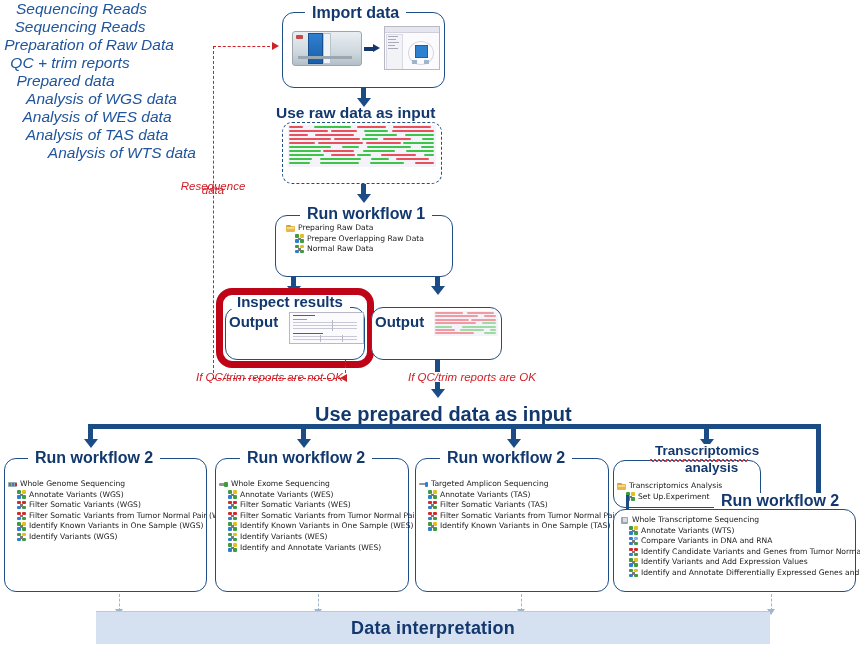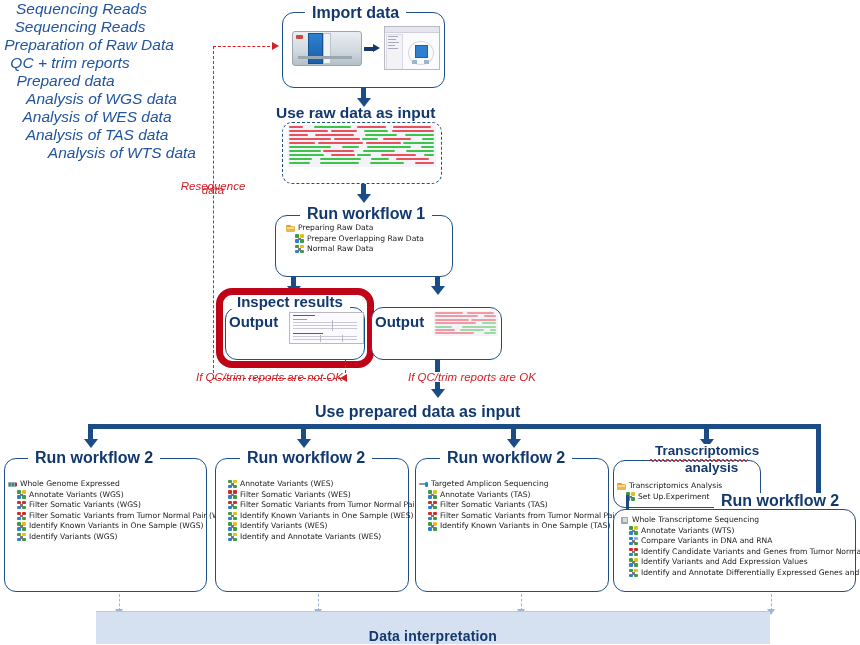--- a/index.html
+++ b/index.html
@@ -100,22 +100,22 @@
   .ico{display:inline-block;width:9px;height:9px;margin-right:3px;flex:none;position:relative;}
   .ico i{position:absolute;display:block;}
 
   
   .instrument{position:absolute;}
   .screenshot{position:absolute;background:#fbfbfd;border:1px solid #b9b9c6;overflow:hidden;}
 
   
   .interp{
     position:absolute;background:#d5e1f0;border-top:1px solid #b9c9de;
-    display:flex;align-items:flex-end;justify-content:center;
-    font-weight:bold;font-size:14px;color:#12386e;letter-spacing:.2px;
+    display:flex;align-items:center;justify-content:center;
+    font-weight:bold;font-size:18px;color:#12386e;letter-spacing:.2px;
   }
   .dash-arrow{position:absolute;border-left:1.6px dashed #9fb5d0;}
   .dash-head{
     position:absolute;width:0;height:0;
     border-left:4px solid transparent;border-right:4px solid transparent;
     border-top:6px solid #9fb5d0;
   }
   .redline-squiggle{
     position:absolute;height:3px;
     background:repeating-linear-gradient(135deg,#e03a3a 0 1.5px,transparent 1.5px 3px);
@@ -302,21 +302,21 @@
 <div class="red-label" style="left:160px;top:180px;width:106px;">Resequence</div>
 <div class="red-label" style="left:160px;top:184px;width:106px;">data</div>
 
 <div class="red-label" style="left:196px;top:371px;width:144px;text-align:right;">If QC/trim  reports are not OK</div>
 <div class="red-label" style="left:408px;top:371px;width:160px;text-align:left;">If QC/trim  reports are OK</div>
 
 <div class="vline" style="left:435px;top:360px;height:12px;"></div>
 <div class="vline" style="left:435px;top:382px;height:9px;"></div>
 <div class="arrowhead" style="left:430.5px;top:389px;"></div>
 
-<div class="hdr" style="left:315px;top:403px;font-size:16px;">Use prepared data as input</div>
+<div class="hdr" style="left:315px;top:403px;font-size:20px;">Use prepared data as input</div>
 
 <div class="hline" style="left:88px;top:424px;width:733px;"></div>
 <div class="vline" style="left:88px;top:424px;height:18px;"></div>
 <div class="arrowhead" style="left:83.5px;top:439px;"></div>
 <div class="vline" style="left:301px;top:424px;height:18px;"></div>
 <div class="arrowhead" style="left:296.5px;top:439px;"></div>
 <div class="vline" style="left:511px;top:424px;height:18px;"></div>
 <div class="arrowhead" style="left:506.5px;top:439px;"></div>
 <div class="vline" style="left:704px;top:424px;height:18px;"></div>
 <div class="arrowhead" style="left:699.5px;top:439px;"></div>
@@ -327,21 +327,21 @@
 <div class="box-title" style="left:28px;top:450px;font-size:16px;">Run workflow 2</div>
 <div class="tree" id="tree-wgs" style="left:8px;top:479px;">
     <div class="row">
       <span class="ind" style="width: 0px;"></span>
       <span class="ico">
         <i style="left: 0px; top: 2px; width: 9px; height: 5px; background: rgb(154, 167, 176); border-radius: 1px;"></i>
         <i style="left: 1px; top: 3px; width: 2px; height: 3px; background: rgb(62, 155, 62);"></i>
         <i style="left: 4px; top: 3px; width: 2px; height: 3px; background: rgb(47, 127, 208);"></i>
         <i style="left: 7px; top: 3px; width: 1.5px; height: 3px; background: rgb(208, 43, 43);"></i>
       </span>
-      <span>Whole Genome Expressed</span>
+      <span>Whole Genome Sequencing</span>
     </div>
     <div class="row">
       <span class="ind" style="width: 9px;"></span>
       <span class="ico">
         <i style="left: 0px; top: 0px; width: 3.5px; height: 3.5px; background: rgb(62, 155, 62); border-radius: 1px;"></i>
         <i style="left: 5px; top: 0px; width: 3.5px; height: 3.5px; background: rgb(224, 192, 32); border-radius: 1px;"></i>
         <i style="left: 0px; top: 5px; width: 3.5px; height: 3.5px; background: rgb(47, 127, 208); border-radius: 1px;"></i>
         <i style="left: 5px; top: 5px; width: 3.5px; height: 3.5px; background: rgb(62, 155, 62); border-radius: 1px;"></i>
         <i style="left: 3.2px; top: 3.2px; width: 2.6px; height: 2.6px; background: rgb(122, 122, 122);"></i>
       </span>
@@ -390,20 +390,28 @@
         <i style="left: 3.2px; top: 3.2px; width: 2.6px; height: 2.6px; background: rgb(122, 122, 122);"></i>
       </span>
       <span>Identify Variants (WGS)</span>
     </div>
   </div>
 <div class="caption bigcap" style="left:4px;top:567px;width:203px;">Analysis of WGS data</div>
 
 <div class="box" style="left:215px;top:458px;width:194px;height:134px;"></div>
 <div class="box-title" style="left:240px;top:450px;font-size:16px;">Run workflow 2</div>
 <div class="tree" id="tree-wes" style="left:219px;top:479px;">
+    <div class="row">
+      <span class="ind" style="width: 0px;"></span>
+      <span class="ico">
+        <i style="left: 0px; top: 3px; width: 6px; height: 3px; background: rgb(138, 151, 160); border-radius: 1px;"></i>
+        <i style="left: 5px; top: 2px; width: 4px; height: 5px; background: rgb(62, 155, 62); border-radius: 1px;"></i>
+      </span>
+      <span>Whole Exome Sequencing</span>
+    </div>
     <div class="row">
       <span class="ind" style="width: 9px;"></span>
       <span class="ico">
         <i style="left: 0px; top: 0px; width: 3.5px; height: 3.5px; background: rgb(62, 155, 62); border-radius: 1px;"></i>
         <i style="left: 5px; top: 0px; width: 3.5px; height: 3.5px; background: rgb(224, 192, 32); border-radius: 1px;"></i>
         <i style="left: 0px; top: 5px; width: 3.5px; height: 3.5px; background: rgb(47, 127, 208); border-radius: 1px;"></i>
         <i style="left: 5px; top: 5px; width: 3.5px; height: 3.5px; background: rgb(62, 155, 62); border-radius: 1px;"></i>
         <i style="left: 3.2px; top: 3.2px; width: 2.6px; height: 2.6px; background: rgb(122, 122, 122);"></i>
       </span>
       <span>Annotate Variants (WES)</span>

